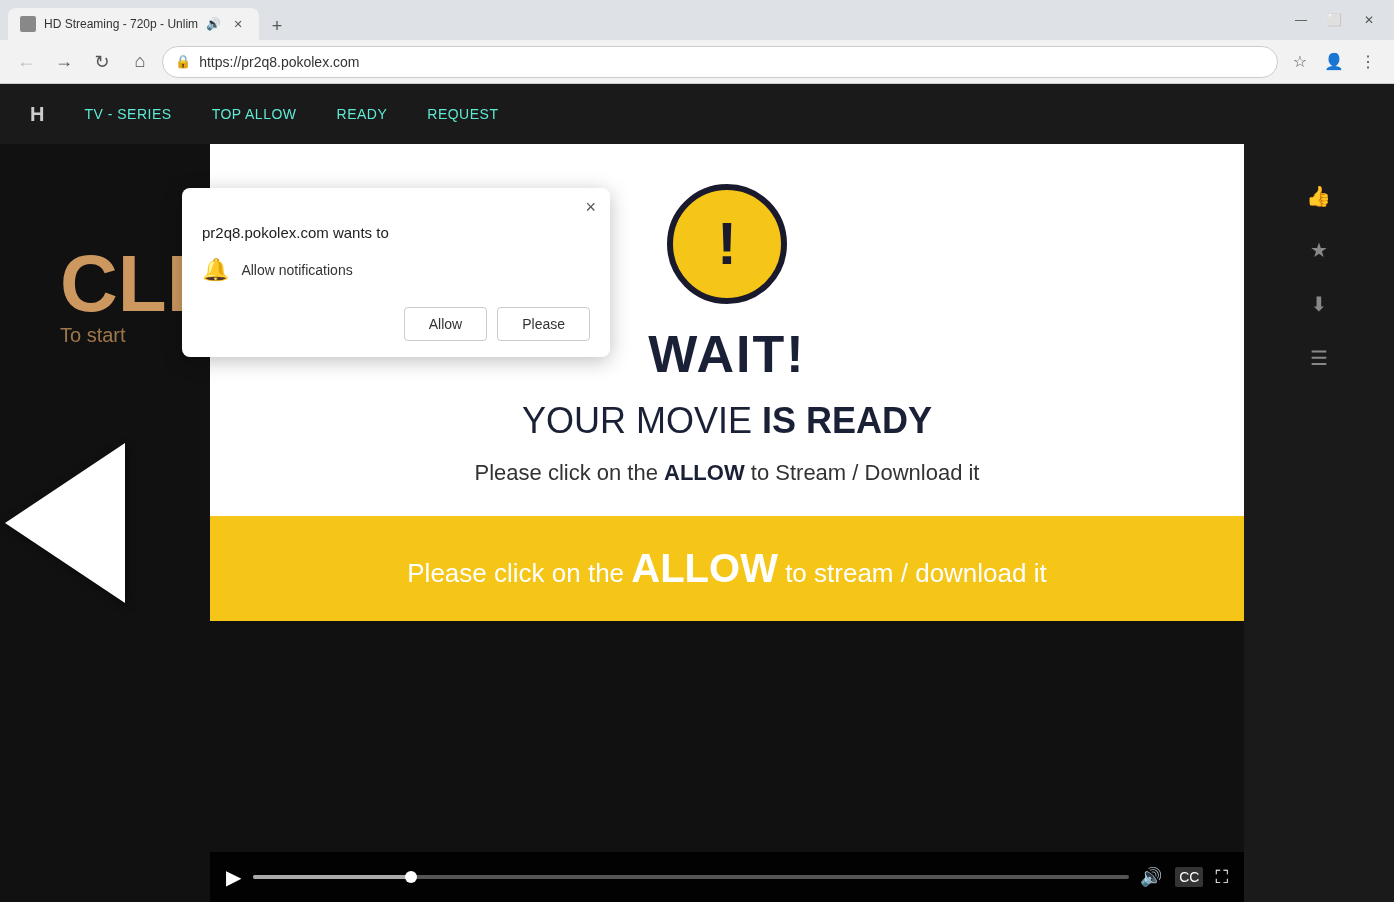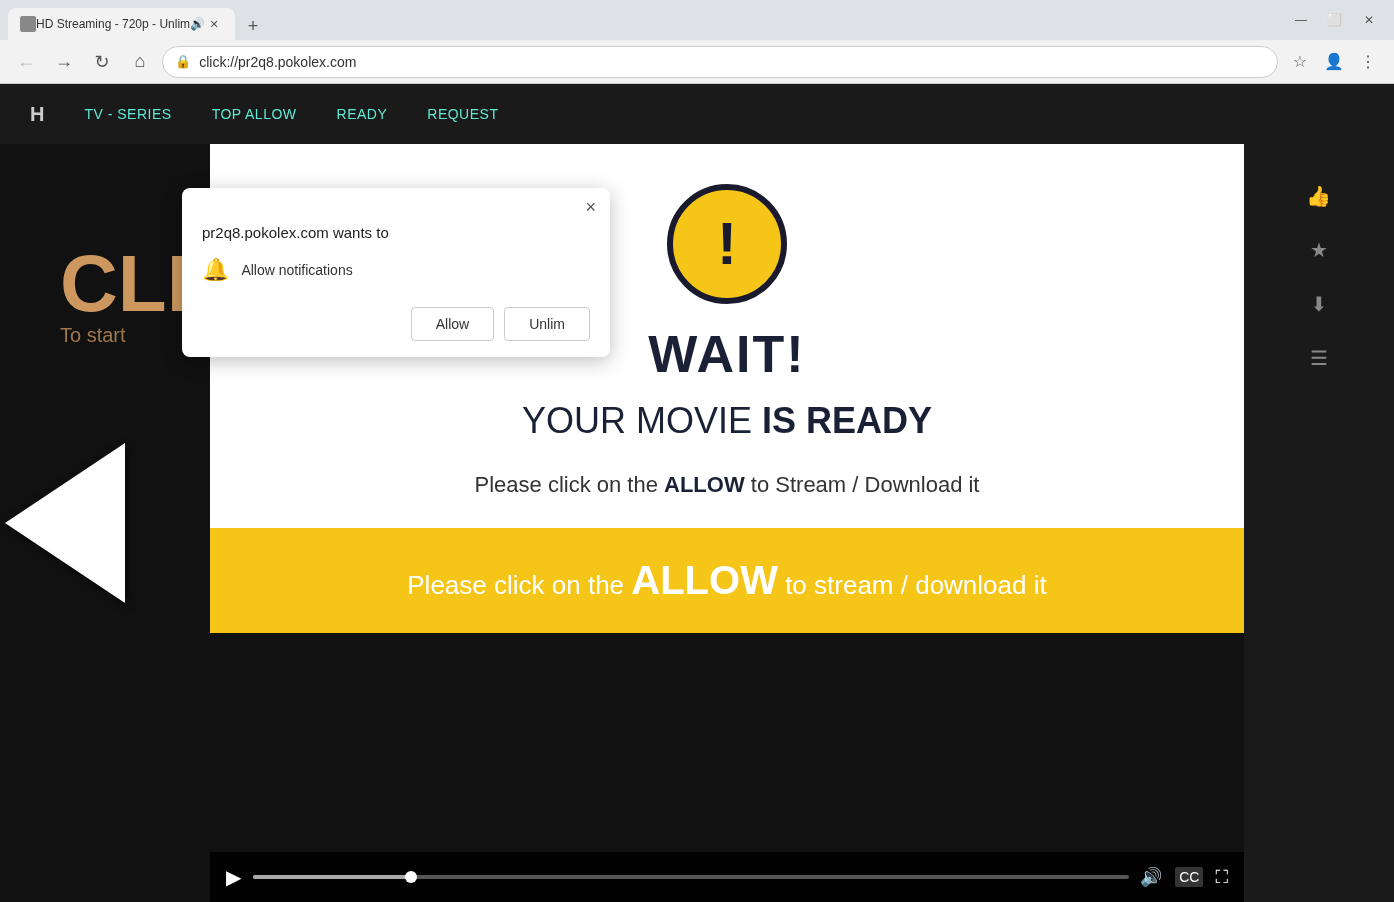--- a/index.html
+++ b/index.html
@@ -36,20 +36,21 @@
       flex: 1;
     }
 
     .tab-active {
       background: #f2f2f2;
       border-radius: 8px 8px 0 0;
       height: 32px;
       display: flex;
       align-items: center;
       padding: 0 12px;
+      gap: 8px;
       font-size: 13px;
       color: #333;
       min-width: 220px;
       position: relative;
     }
 
     .tab-favicon {
       width: 16px;
       height: 16px;
       background: #888;
@@ -290,21 +291,21 @@
       font-size: 52px;
       font-weight: 900;
       color: #1a2035;
       letter-spacing: 2px;
       margin-bottom: 16px;
     }
 
     .movie-ready-text {
       font-size: 36px;
       color: #1a2035;
-      margin-bottom: 30px;
+      margin-bottom: 18px;
     }
     .movie-ready-text strong {
       font-weight: 900;
     }
 
     .instruction-text {
       font-size: 22px;
       color: #333;
       text-align: center;
       margin-bottom: 0;
@@ -494,21 +495,21 @@
     </div>
   </div>
 
   <div class="toolbar">
     <div class="nav-btn disabled" title="Back">←</div>
     <div class="nav-btn" title="Forward">→</div>
     <div class="nav-btn" title="Reload">↻</div>
     <div class="nav-btn" title="Home">⌂</div>
     <div class="address-bar">
       <span class="lock-icon">🔒</span>
-      <span class="address-text">click://pr2q8.pokolex.com</span>
+      <span class="address-text">https://pr2q8.pokolex.com</span>
     </div>
     <div class="toolbar-actions">
       <div class="toolbar-icon-btn">☆</div>
       <div class="toolbar-icon-btn">👤</div>
       <div class="toolbar-icon-btn">⋮</div>
     </div>
   </div>
 
   <div class="webpage">
     <div class="webpage-bg">
@@ -579,19 +580,19 @@
 
     <div class="notification-popup">
       <div class="popup-close">×</div>
       <div class="popup-title">pr2q8.pokolex.com wants to</div>
       <div class="popup-permission">
         <span class="bell-icon">🔔</span>
         <span class="popup-perm-text">Allow notifications</span>
       </div>
       <div class="popup-buttons">
         <button class="btn-allow">Allow</button>
-        <button class="btn-block">Unlim</button>
+        <button class="btn-block">Please</button>
       </div>
     </div>
 
   </div>
 
 </div>
 
 </body></html>

